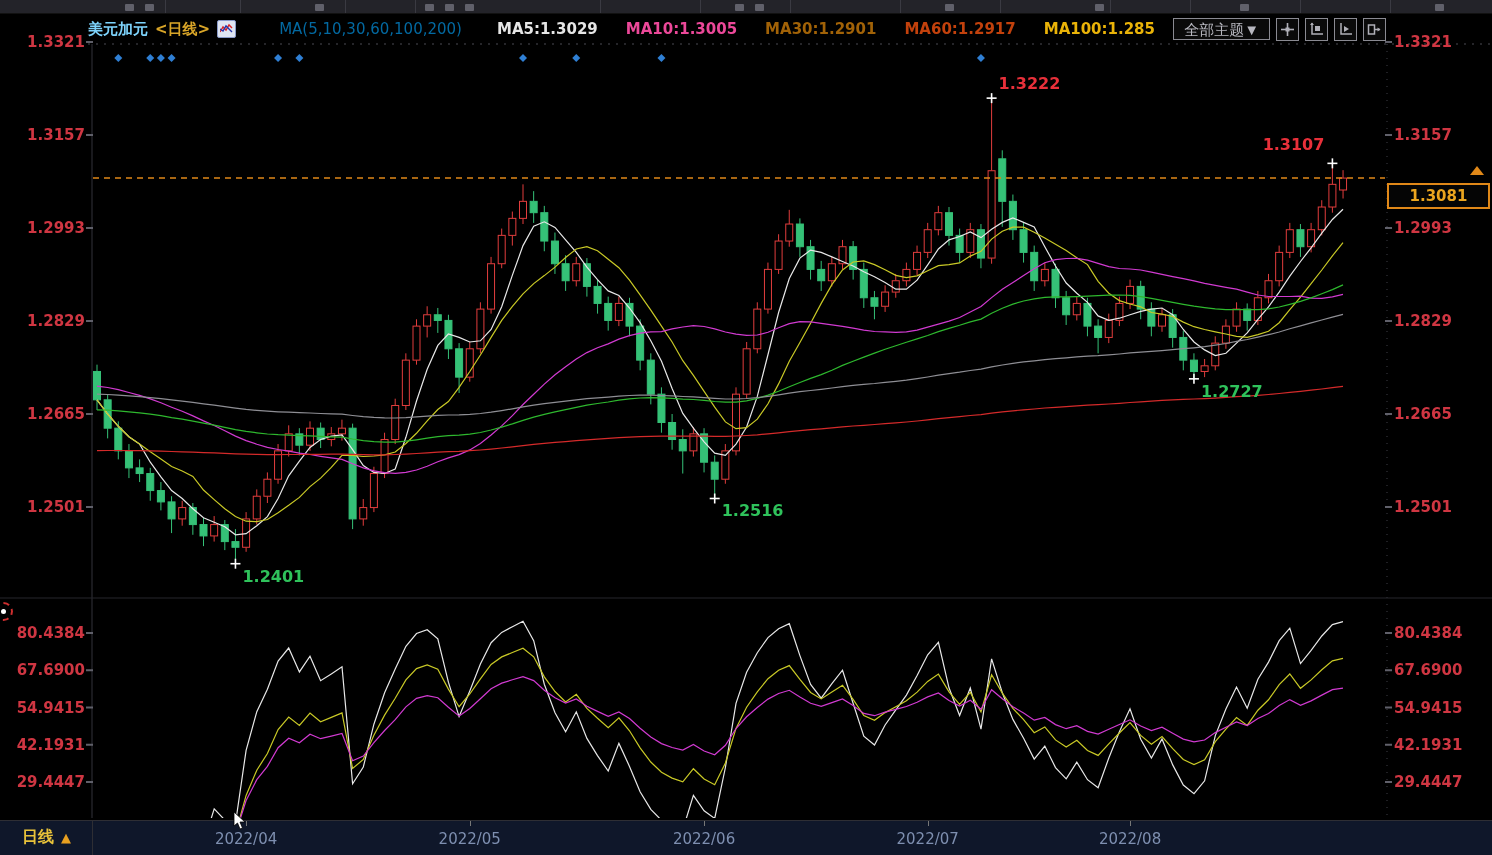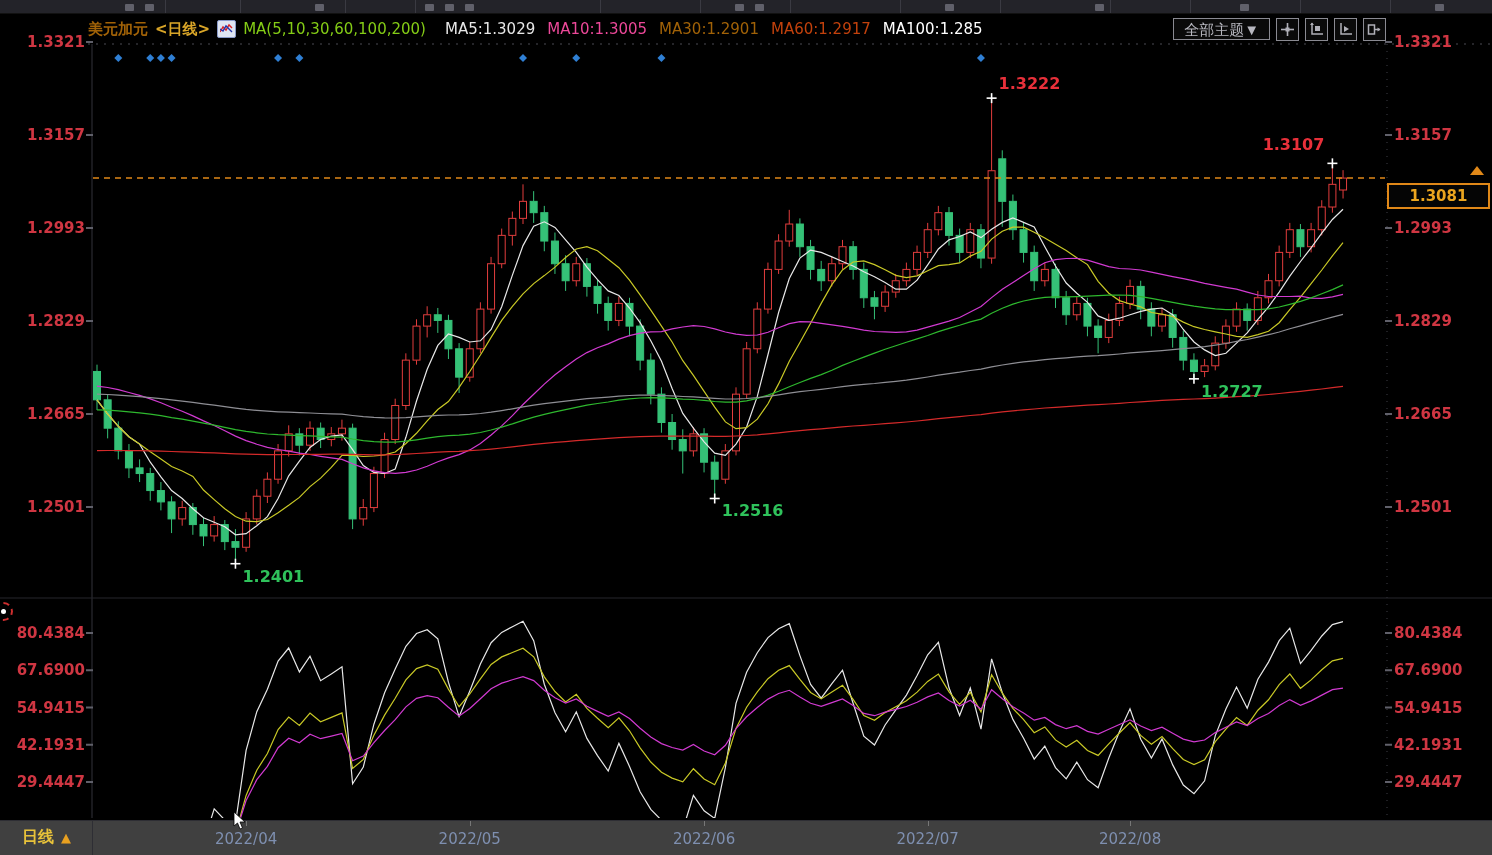--- a/index.html
+++ b/index.html
@@ -7,46 +7,46 @@
   #stage{position:absolute;left:0;top:0;width:1492px;height:855px;background:#000;}
   
   .topstrip{position:absolute;left:0;top:0;width:1492px;height:13px;background:#232329;
     border-bottom:1px solid #111;}
   .topstrip .frag{position:absolute;bottom:2px;height:7px;background:#60606a;border-radius:1px;}
   .topstrip .sep{position:absolute;top:0;width:1px;height:13px;background:#3a3a42;}
   
   .header{position:absolute;left:0;top:13px;width:1492px;height:32px;display:flex;
     align-items:center;color:#ddd;font-size:15px;white-space:nowrap;}
   .header .left{display:flex;align-items:center;gap:7px;padding-left:88px;}
-  .title{color:#a16207;font-weight:600;}
+  .title{color:#7dd3fc;font-weight:600;}
   .period{color:#d9a528;font-weight:600;}
   .chart-ico{width:17px;height:16px;background:#dfe5f2;border:1px solid #8899c8;border-radius:2px;
     display:inline-flex;align-items:center;justify-content:center;}
-  .ma-label{color:#84cc16;}
-  .ma-val{margin-left:12px;font-weight:400;}
+  .ma-label{color:#0369a1;margin-left:36px;}
+  .ma-val{margin-left:28px;font-weight:700;}
   .header .right{margin-left:auto;display:flex;align-items:center;gap:6px;padding-right:106px;}
   .theme-btn{border:1px solid #8a8a92;color:#b8b8c0;height:22px;line-height:22px;
     padding:0 10px;font-size:15px;cursor:pointer;background:#0a0a0a;}
   .tool-btn{width:21px;height:21px;border:1px solid #8a8a92;background:#0a0a0a;display:flex;
     align-items:center;justify-content:center;cursor:pointer;}
   
   #chart-svg{position:absolute;left:0;top:30px;width:1492px;height:790px;}
   
   .rsi-header{position:absolute;left:95px;top:601px;display:flex;gap:14px;font-size:15px;color:#e6e6e6;}
   .rsi-anchor{position:absolute;left:-6px;top:602px;width:15px;height:15px;border:2px dashed #cf2f2f;
     border-radius:50%;display:flex;align-items:center;justify-content:center;}
   .rsi-anchor i{width:5px;height:5px;background:#fff;border-radius:50%;}
   
   .price-badge{position:absolute;left:1387px;top:183px;width:99px;height:22px;border:2px solid #e08818;
     background:#050505;color:#eba51f;font-size:15px;font-weight:700;display:flex;align-items:center;
     justify-content:center;}
   .badge-arrow{position:absolute;left:1470px;top:166px;width:0;height:0;
     border-left:7px solid transparent;border-right:7px solid transparent;border-bottom:9px solid #e08818;}
   
-  .bottom-bar{position:absolute;left:0;top:820px;width:1492px;height:35px;background:#404040;
+  .bottom-bar{position:absolute;left:0;top:820px;width:1492px;height:35px;background:#0f172a;
     border-top:1px solid #2e2e34;}
   .period-btn{position:absolute;left:22px;top:6px;display:flex;align-items:center;gap:7px;cursor:pointer;}
   .period-btn .txt{color:#e8c23a;font-size:16px;font-weight:700;}
   .period-btn .tri{color:#e8a020;font-size:13px;}
   .bb-sep{position:absolute;left:92px;top:0;width:1px;height:35px;background:#2e2e34;}
   .date-label{position:absolute;top:9px;transform:translateX(-50%);color:#7e8fb0;font-size:15px;font-weight:400;}
   .month-tick{position:absolute;top:0;width:1px;height:5px;background:#777;}
   .cursor{position:absolute;left:233px;top:812px;z-index:9;}
 </style>
 </head>
@@ -86,21 +86,21 @@
     <div class="left">
       <span class="title">美元加元</span>
       <span class="period">&lt;日线&gt;</span>
       <span class="chart-ico">
         <svg width="13" height="12" viewBox="0 0 13 12">
           <polyline points="0,9 3,4 6,7 9,2 12,5" fill="none" stroke="#d22" stroke-width="1.4"></polyline>
           <polyline points="0,6 3,8 6,3 9,6 12,9" fill="none" stroke="#23a" stroke-width="1.4"></polyline>
         </svg>
       </span>
       <span class="ma-label">MA(5,10,30,60,100,200)</span>
-      <span id="ma-values"><span class="ma-val" style="color: rgb(230, 230, 230);">MA5:1.3029</span><span class="ma-val" style="color: #ec4899;">MA10:1.3005</span><span class="ma-val" style="color: #a16207;">MA30:1.2901</span><span class="ma-val" style="color: #c2410c;">MA60:1.2917</span><span class="ma-val" style="color: #ffffff;">MA100:1.285</span></span>
+      <span id="ma-values"><span class="ma-val" style="color: rgb(230, 230, 230);">MA5:1.3029</span><span class="ma-val" style="color: #ec4899;">MA10:1.3005</span><span class="ma-val" style="color: #a16207;">MA30:1.2901</span><span class="ma-val" style="color: #c2410c;">MA60:1.2917</span><span class="ma-val" style="color: #eab308;">MA100:1.285</span></span>
     </div>
     <div class="right">
       <button class="theme-btn">全部主题▼</button>
       <span class="tool-btn">
         <svg width="15" height="15" viewBox="0 0 15 15" stroke="#b0b0b8" stroke-width="1.6" fill="#b0b0b8">
           <line x1="7.5" y1="1" x2="7.5" y2="14"></line>
             <line x1="1" y1="7.5" x2="14" y2="7.5"></line>
           <rect x="5.5" y="5.5" width="4" height="4" stroke="none"></rect>
         </svg>
       </span>

